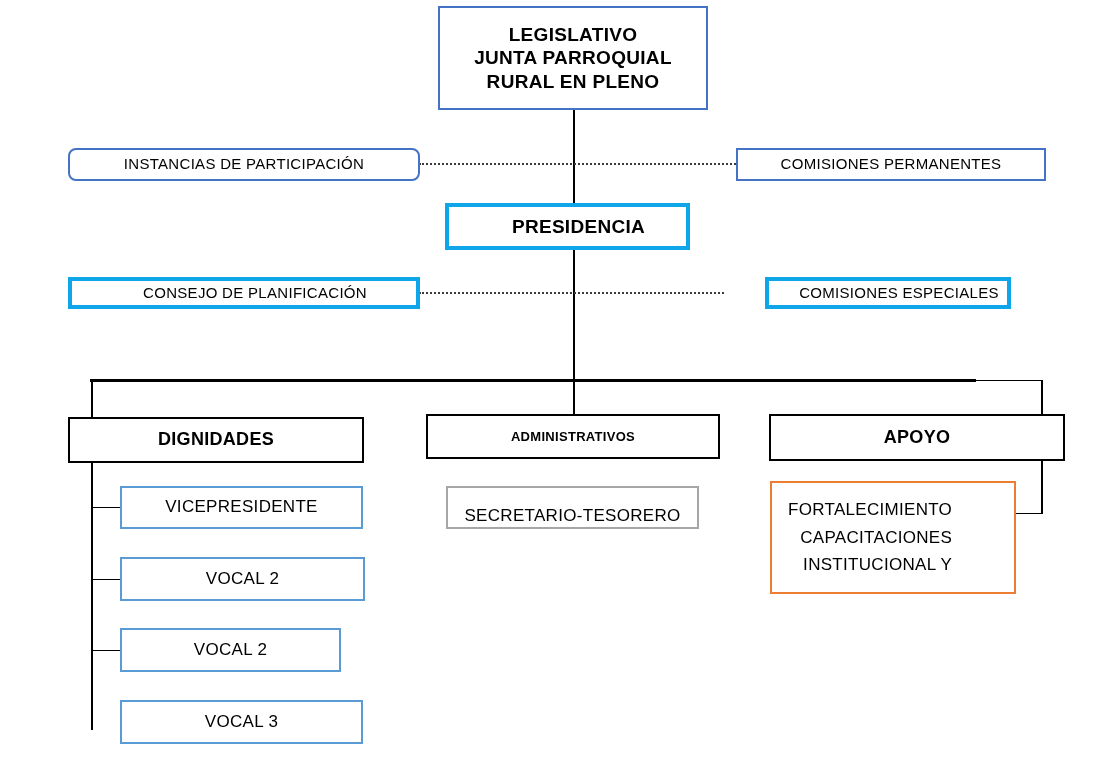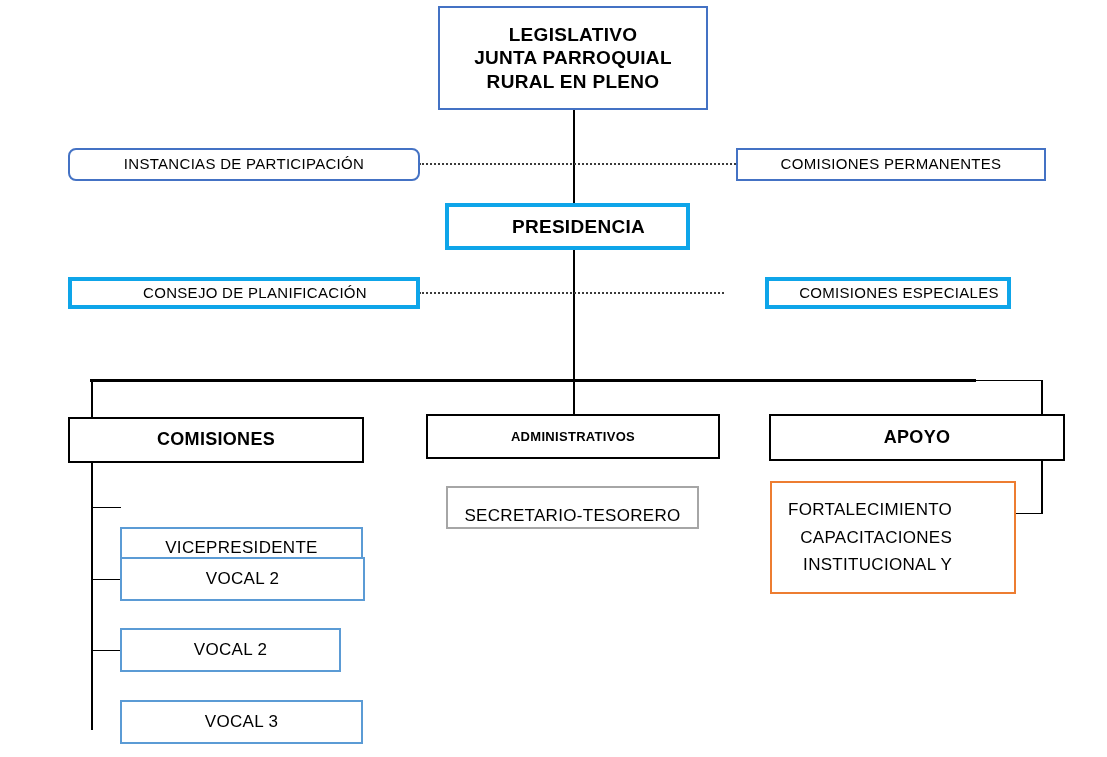--- a/index.html
+++ b/index.html
@@ -99,32 +99,32 @@
 
   <div class="box b-green" style="left:68px;top:277px;width:352px;height:32px;font-size:15px;">
     <div class="txt">CONSEJO DE PLANIFICACIÓN</div>
   </div>
 
   <div class="box b-green" style="left:724px;top:277px;width:246px;height:32px;font-size:15px;margin-left:41px;">
     <div class="txt">COMISIONES ESPECIALES</div>
   </div>
 
   <div class="box b-black bold" style="left:68px;top:417px;width:296px;height:46px;font-size:18px;">
-    <div class="txt">COMISIONES</div>
+    <div class="txt">DIGNIDADES</div>
   </div>
 
   <div class="box b-black bold" style="left:426px;top:414px;width:294px;height:45px;font-size:13px;">
     <div class="txt">ADMINISTRATIVOS</div>
   </div>
 
   <div class="box b-black bold" style="left:769px;top:414px;width:296px;height:47px;font-size:18px;">
     <div class="txt">APOYO</div>
   </div>
 
-  <div class="box b-blue-light" style="left:120px;top:486px;width:243px;height:43px;font-size:17px;margin-top:41px;">
+  <div class="box b-blue-light" style="left:120px;top:486px;width:243px;height:43px;font-size:17px;">
     <div class="txt">VICEPRESIDENTE</div>
   </div>
 
   <div class="box b-blue-light" style="left:120px;top:557px;width:245px;height:44px;font-size:17px;">
     <div class="txt">VOCAL 2</div>
   </div>
 
   <div class="box b-blue-light" style="left:120px;top:628px;width:221px;height:44px;font-size:17px;">
     <div class="txt">VOCAL 2</div>
   </div>

